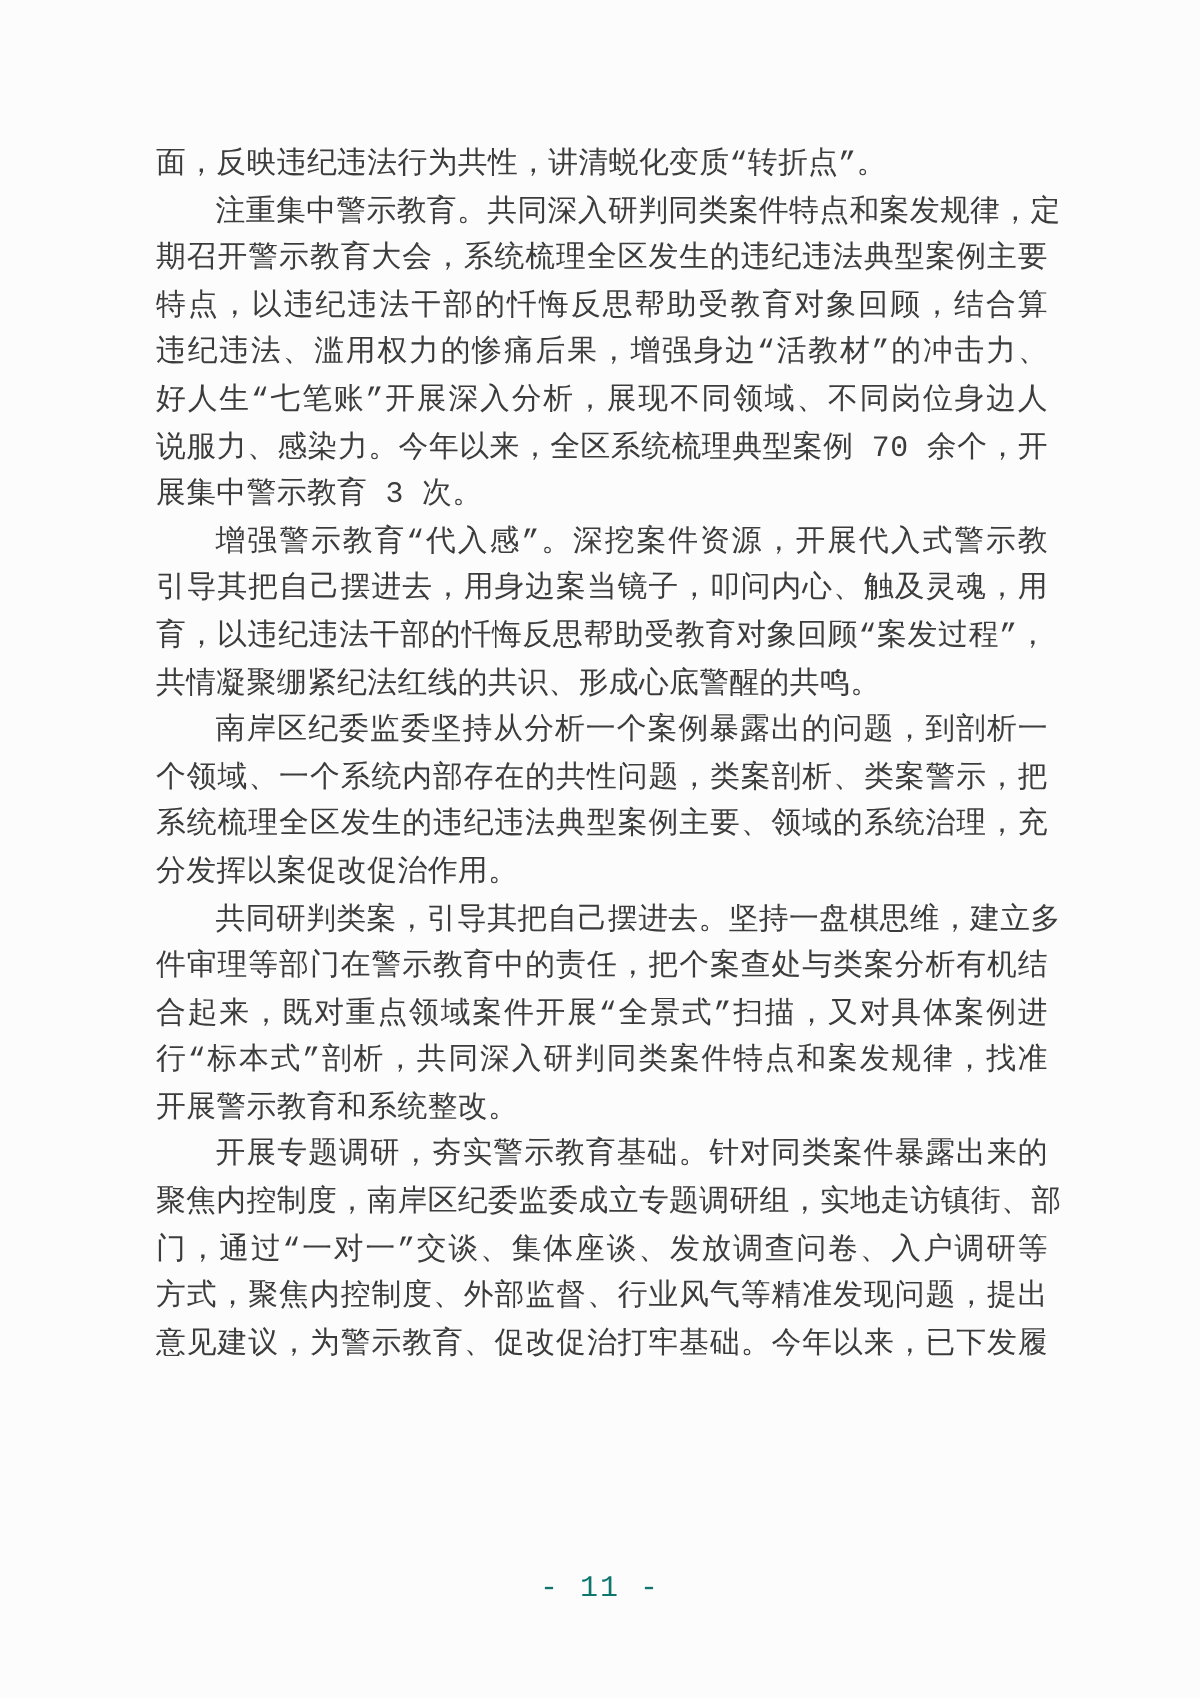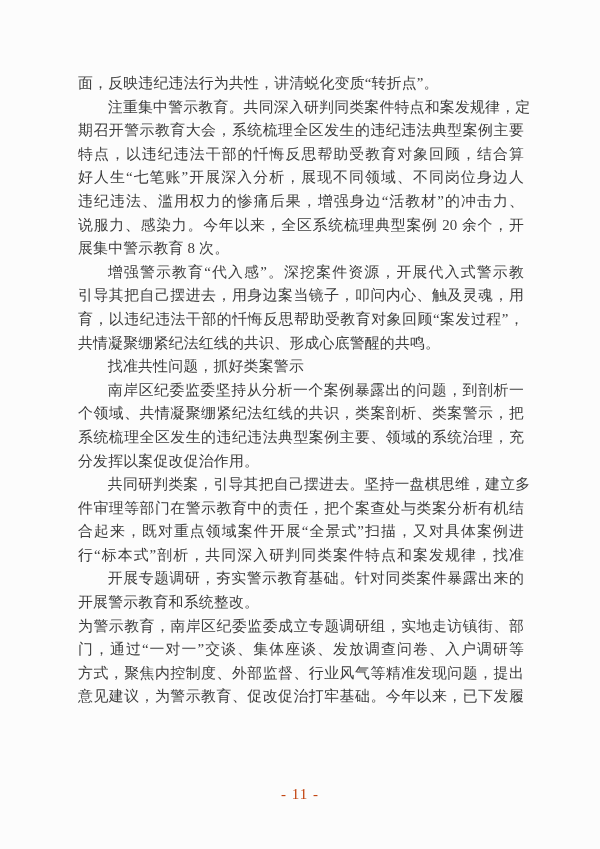--- a/index.html
+++ b/index.html
@@ -37,50 +37,49 @@
     text-indent: 2em;
   }
   .page-number {
     position: absolute;
     top: 786px;
     left: 0;
     width: 100%;
     text-align: center;
     font-size: 15px;
     letter-spacing: 1px;
-    color: #c2410c;
+    color: #0f766e;
   }
 </style>
 </head>
 <body>
 
-<div class="page" style="background: rgb(252, 252, 252); color: rgb(60, 60, 60);">
+<div class="page" style="background: rgb(252, 252, 252); color: rgb(60, 60, 60); font-family: Liberation Mono, monospace;">
   <div class="body-text">
       <div class="line">面，反映违纪违法行为共性，讲清蜕化变质“转折点”。</div>
       <div class="line fill indent">注重集中警示教育。共同深入研判同类案件特点和案发规律，定</div>
       <div class="line fill">期召开警示教育大会，系统梳理全区发生的违纪违法典型案例主要</div>
       <div class="line fill">特点，以违纪违法干部的忏悔反思帮助受教育对象回顾，结合算</div>
+      <div class="line fill">违纪违法、滥用权力的惨痛后果，增强身边“活教材”的冲击力、</div>
       <div class="line fill">好人生“七笔账”开展深入分析，展现不同领域、不同岗位身边人</div>
-      <div class="line fill">违纪违法、滥用权力的惨痛后果，增强身边“活教材”的冲击力、</div>
-      <div class="line fill">说服力、感染力。今年以来，全区系统梳理典型案例 20 余个，开</div>
-      <div class="line">展集中警示教育 8 次。</div>
+      <div class="line fill">说服力、感染力。今年以来，全区系统梳理典型案例 70 余个，开</div>
+      <div class="line">展集中警示教育 3 次。</div>
       <div class="line fill indent">增强警示教育“代入感”。深挖案件资源，开展代入式警示教</div>
       <div class="line fill">引导其把自己摆进去，用身边案当镜子，叩问内心、触及灵魂，用</div>
       <div class="line fill">育，以违纪违法干部的忏悔反思帮助受教育对象回顾“案发过程”，</div>
       <div class="line">共情凝聚绷紧纪法红线的共识、形成心底警醒的共鸣。</div>
-      <div class="line indent">找准共性问题，抓好类案警示</div>
       <div class="line fill indent">南岸区纪委监委坚持从分析一个案例暴露出的问题，到剖析一</div>
-      <div class="line fill">个领域、共情凝聚绷紧纪法红线的共识，类案剖析、类案警示，把</div>
+      <div class="line fill">个领域、一个系统内部存在的共性问题，类案剖析、类案警示，把</div>
       <div class="line fill">系统梳理全区发生的违纪违法典型案例主要、领域的系统治理，充</div>
       <div class="line">分发挥以案促改促治作用。</div>
       <div class="line fill indent">共同研判类案，引导其把自己摆进去。坚持一盘棋思维，建立多</div>
       <div class="line fill">件审理等部门在警示教育中的责任，把个案查处与类案分析有机结</div>
       <div class="line fill">合起来，既对重点领域案件开展“全景式”扫描，又对具体案例进</div>
       <div class="line fill">行“标本式”剖析，共同深入研判同类案件特点和案发规律，找准</div>
+      <div class="line">开展警示教育和系统整改。</div>
       <div class="line fill indent">开展专题调研，夯实警示教育基础。针对同类案件暴露出来的</div>
-      <div class="line">开展警示教育和系统整改。</div>
-      <div class="line fill">为警示教育，南岸区纪委监委成立专题调研组，实地走访镇街、部</div>
+      <div class="line fill">聚焦内控制度，南岸区纪委监委成立专题调研组，实地走访镇街、部</div>
       <div class="line fill">门，通过“一对一”交谈、集体座谈、发放调查问卷、入户调研等</div>
       <div class="line fill">方式，聚焦内控制度、外部监督、行业风气等精准发现问题，提出</div>
       <div class="line fill">意见建议，为警示教育、促改促治打牢基础。今年以来，已下发履</div>
     </div>
   <div class="page-number">- 11 -</div>
 </div>
 
 </body></html>

